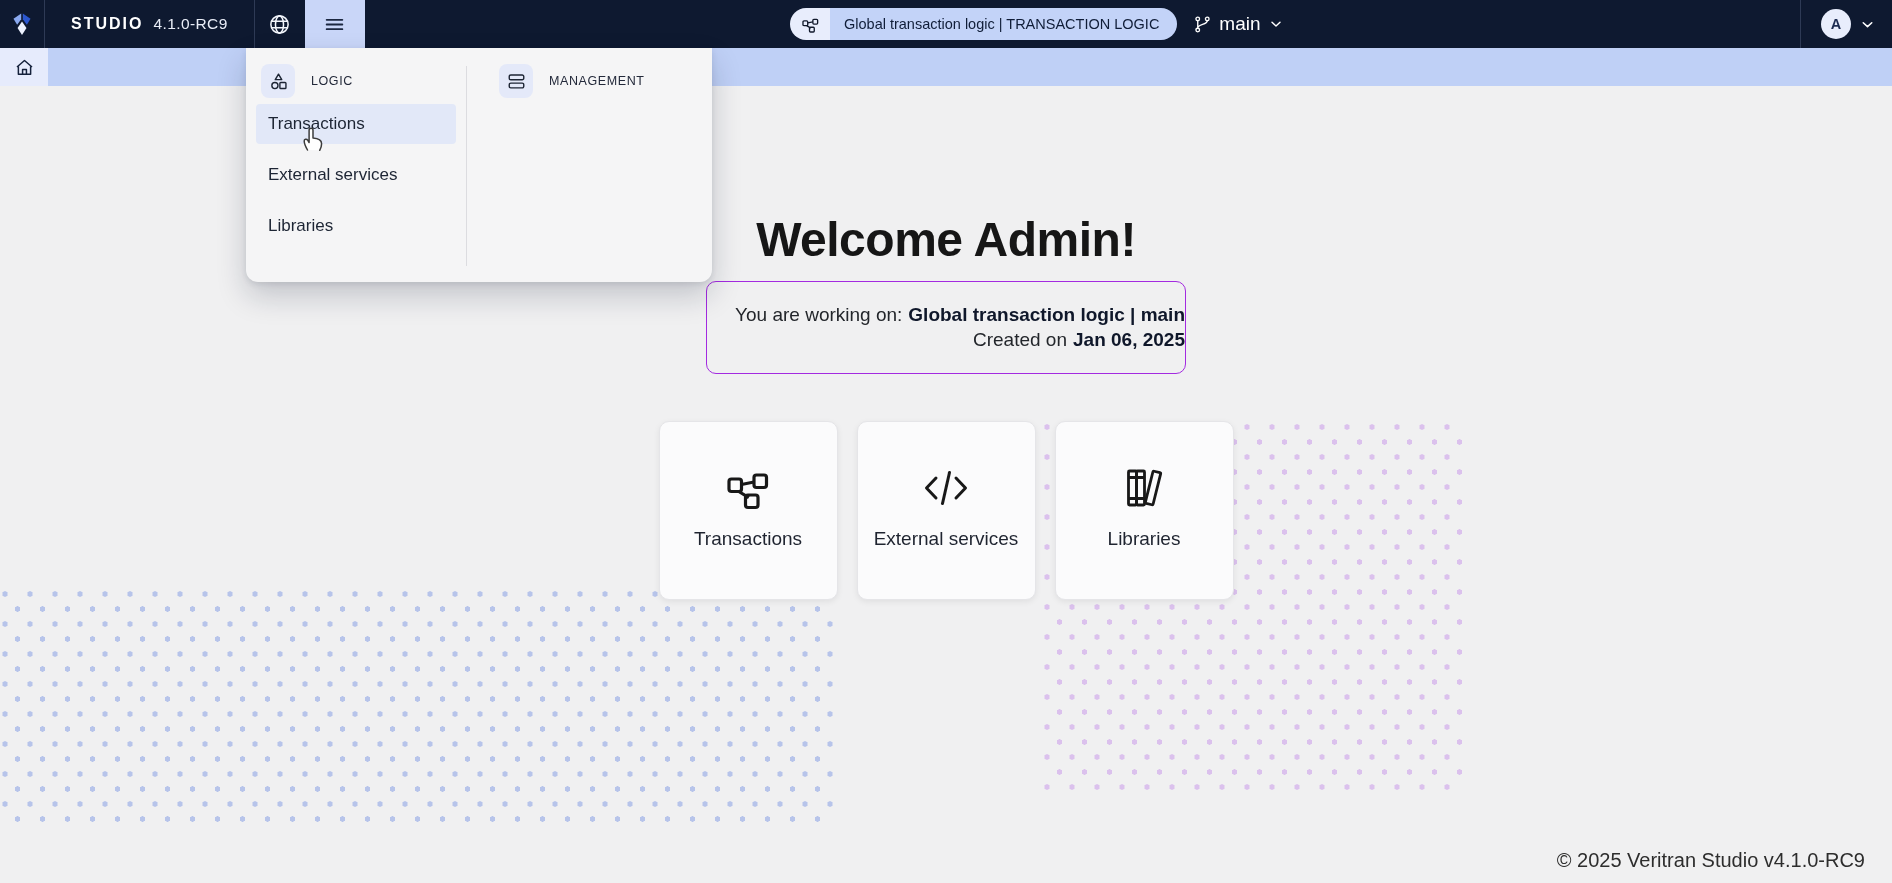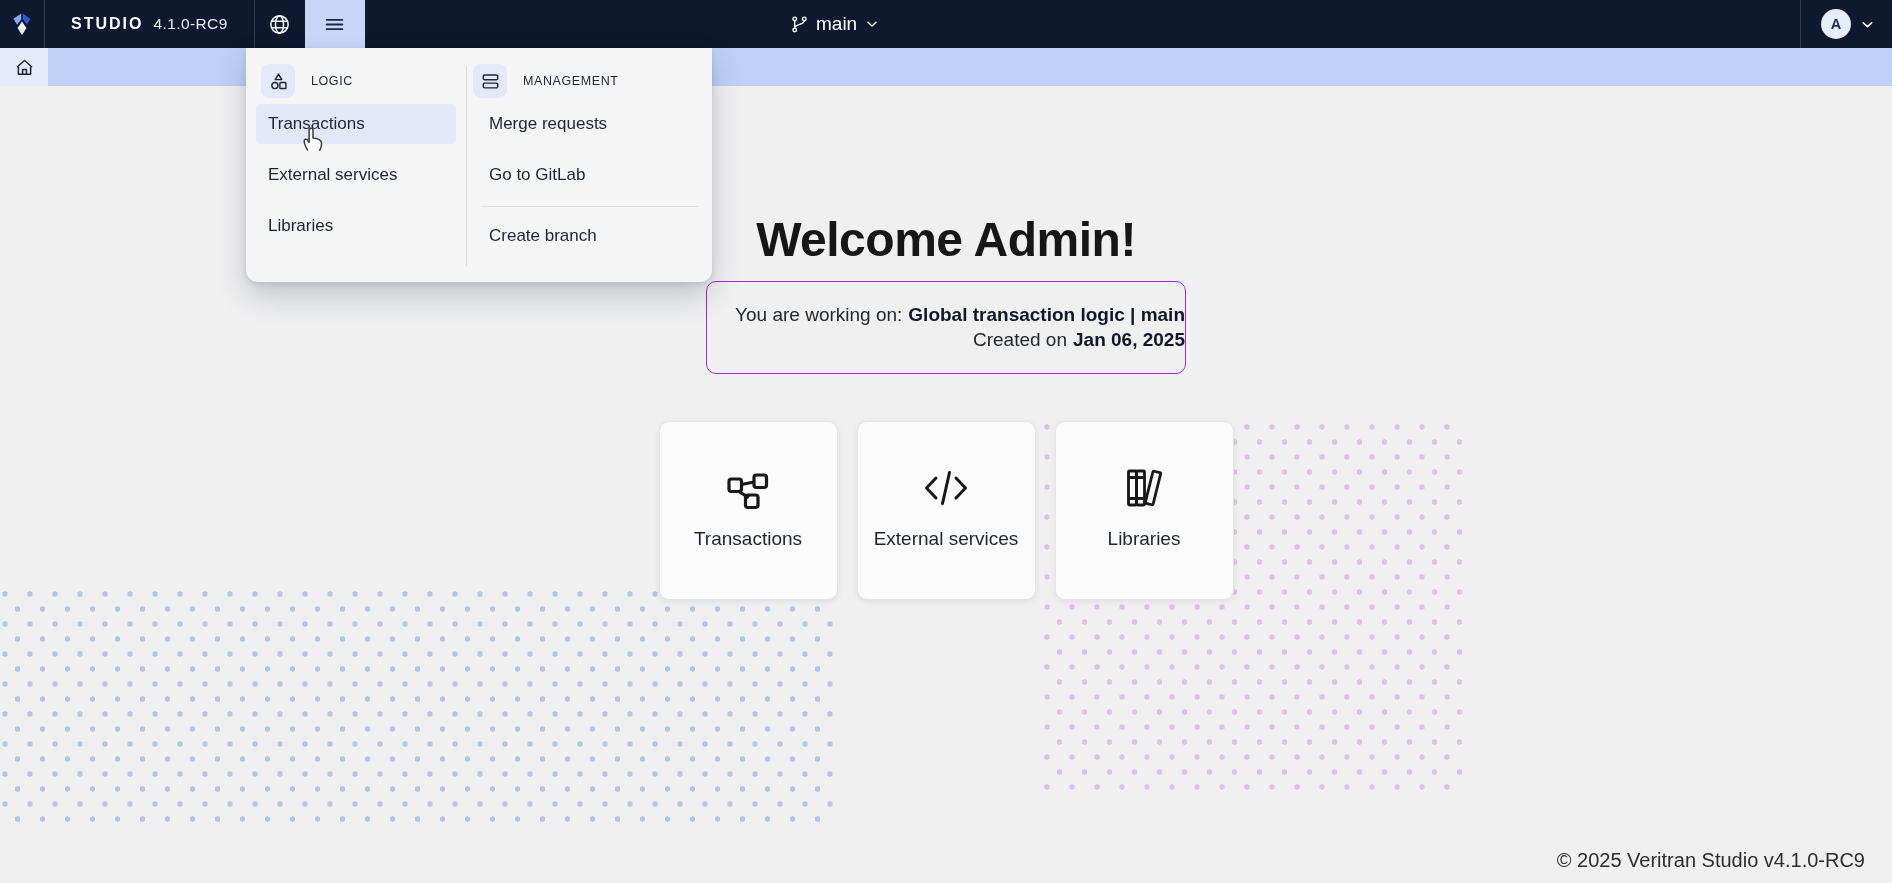--- a/index.html
+++ b/index.html
@@ -48,21 +48,21 @@
   .menu-panel {
     position:absolute; left:246px; top:48px; width:466px; height:234px;
     background:#f5f5f6; border-radius:0 0 12px 12px;
     box-shadow:0 14px 30px rgba(15,25,48,.20), 0 2px 6px rgba(15,25,48,.10);
     z-index:50; display:flex;
   }
   .menu-col { width:220px; position:relative; }
   .menu-col.right { width:245px; }
   .menu-vdivider { width:1px; margin:18px 0 16px; background:#dcdce0; }
   .menu-header { display:flex; align-items:center; gap:16px; margin:16px 0 0 15px; height:34px; }
-  .menu-col.right .menu-header { margin-left:6px; }
+  .menu-col.right .menu-header { margin-left:32px; }
   .badge { width:34px; height:34px; border-radius:8px; background:#e4e9f9; display:flex; align-items:center; justify-content:center; }
   .menu-title { font-size:12.5px; letter-spacing:.6px; color:#23293a; font-weight:500; }
   .menu-items { margin-top:6px; padding:0 10px; }
   .menu-item {
     height:40px; margin-bottom:11px; display:flex; align-items:center;
     padding-left:12px; font-size:17px; color:#1d2534; border-radius:4px; cursor:pointer;
   }
   .menu-item.active { background:#e2e8f8; }
   .menu-hdivider { height:1px; background:#dfdfe2; margin:2px 4px 9px 4px; }
   .cursor-hand { position:absolute; left:51px; top:74px; z-index:60; pointer-events:none; }
@@ -139,20 +139,31 @@
       <button class="nav-btn burger-btn">
         <span>
           <svg width="25" height="25" viewBox="0 0 24 24" fill="none" stroke="#1b2740" stroke-width="1.8" stroke-linecap="round">
             <path d="M4.5 7.5h15M4.5 12h15M4.5 16.5h15"></path>
           </svg>
         </span>
       </button>
     </div>
 
     <div class="nav-center">
+      <div class="project-pill">
+        <span class="pill-icon">
+          <svg width="19" height="19" viewBox="0 0 48 48" fill="none" stroke="#11192b" stroke-width="3.4">
+            <rect x="5" y="15" width="12" height="12" rx="2.5"></rect>
+            <rect x="30" y="11" width="12" height="12" rx="2.5"></rect>
+            <rect x="21.5" y="31" width="12" height="12" rx="2.5"></rect>
+            <path d="M17 20l13-2.5M14.5 27l10 6"></path>
+          </svg>
+        </span>
+        <span class="pill-label">Global transaction logic | TRANSACTION LOGIC</span>
+      </div>
       <div class="branch-select">
         <span>
           <svg width="19" height="19" viewBox="0 0 24 24" fill="none" stroke="#fff" stroke-width="1.7">
             <circle cx="6" cy="5" r="2.3"></circle>
               <circle cx="18" cy="5" r="2.3"></circle>
               <circle cx="6" cy="19" r="2.3"></circle>
             <path d="M6 7.3v9.4M18 7.3c0 5.5-12 3.6-12 9.4"></path>
           </svg>
         </span>
         <span>main</span>
@@ -219,26 +230,20 @@
 
     <div class="menu-col right">
       <div class="menu-header">
         <span class="badge">
           <svg width="21" height="21" viewBox="0 0 24 24" fill="none" stroke="#1d2534" stroke-width="1.6">
             <path d="M5.5 4.5h13a1.8 1.8 0 0 1 1.8 1.8v1.9a1.8 1.8 0 0 1-1.8 1.8h-13a1.8 1.8 0 0 1-1.8-1.8V6.3a1.8 1.8 0 0 1 1.8-1.8z"></path>
             <path d="M5.5 13.8h13a1.8 1.8 0 0 1 1.8 1.8v1.9a1.8 1.8 0 0 1-1.8 1.8h-13a1.8 1.8 0 0 1-1.8-1.8v-1.9a1.8 1.8 0 0 1 1.8-1.8z"></path>
           </svg>
         </span>
         <span class="menu-title">MANAGEMENT</span>
-      </div>
-      <div class="menu-items">
-        <div class="menu-item">Merge requests</div>
-        <div class="menu-item">Go to GitLab</div>
-        <div class="menu-hdivider"></div>
-        <div class="menu-item">Create branch</div>
       </div>
     </div>
   </div>
 
   <div class="dots blue"></div>
   <div class="dots purple"></div>
 
   <h1 class="welcome">Welcome Admin!</h1>
 
   <div class="working-box">

